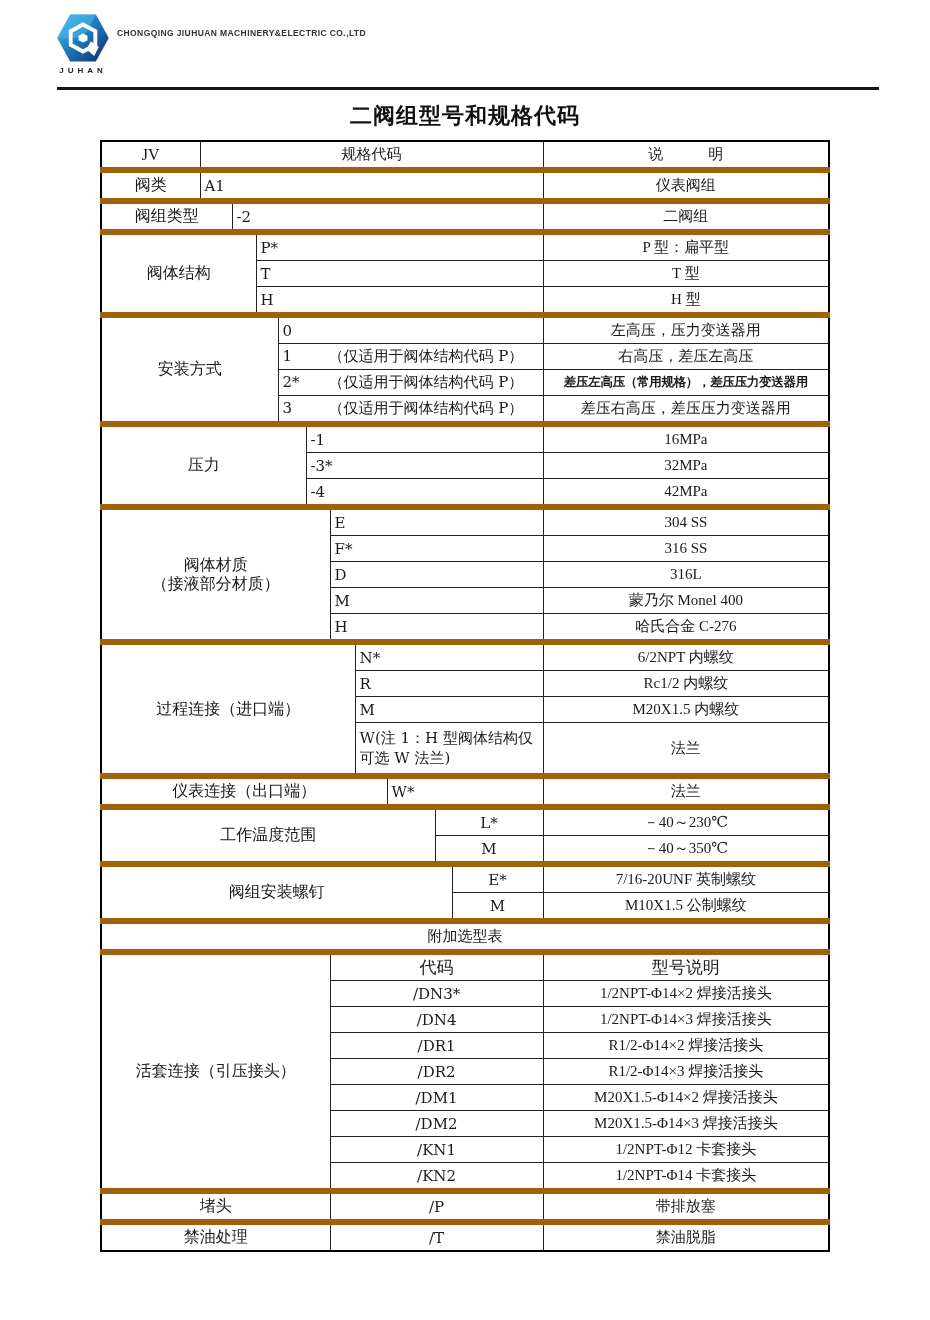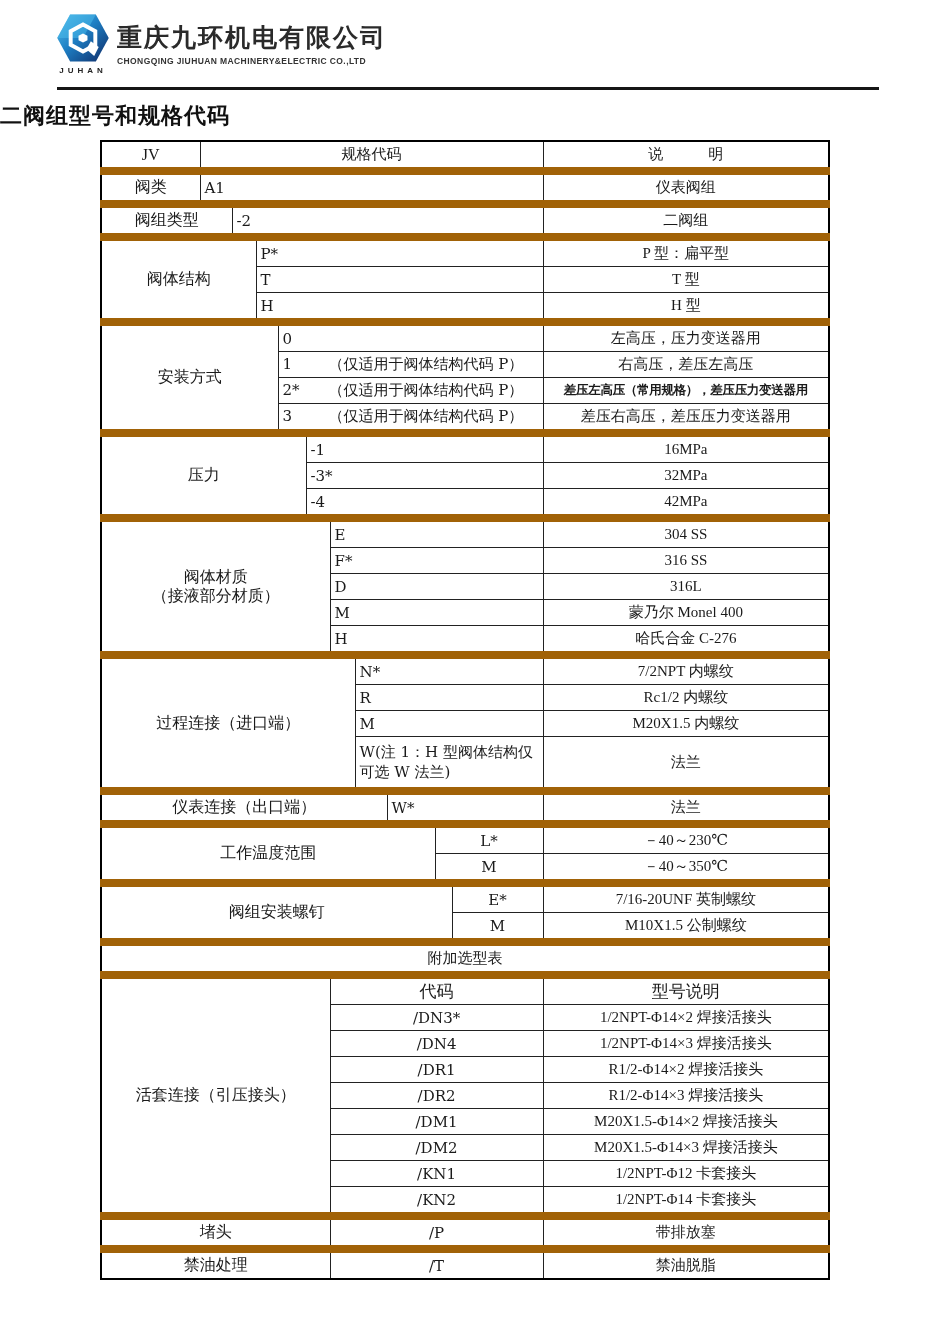--- a/index.html
+++ b/index.html
@@ -13,28 +13,28 @@
   .logo-wrap{position:absolute;left:52px;top:12px;width:62px;text-align:center;}
   .logo-wrap svg{display:block;margin:0 auto;}
   .brand-word{font-family:"Liberation Sans",sans-serif;font-size:8px;letter-spacing:4px;
     color:#222;margin-top:2px;font-weight:700;}
   .co-block{position:absolute;left:117px;top:24px;}
   .co-cn{font-size:25px;font-weight:700;color:#2a2a2a;letter-spacing:2px;line-height:1.1;}
   .co-en{font-family:"Liberation Sans",sans-serif;font-size:8.5px;font-weight:700;
     color:#333;letter-spacing:.4px;margin-top:4px;}
   .rule{position:absolute;left:57px;top:87px;width:822px;height:2.5px;background:#161616;}
   
-  .title{width:930px;font-size:22px;font-weight:700;
+  .title{width:930px;text-align:center;font-size:22px;font-weight:700;
     letter-spacing:1px;margin-top:11px;color:#111;}
   
   table.spec{border-collapse:collapse;table-layout:fixed;width:728px;
     margin:9px 0 0 100px;border:2px solid #000;}
   td{border:1px solid #222;height:25px;padding:0 4px;overflow:hidden;
     white-space:nowrap;font-size:15px;vertical-align:middle;}
-  tr.gsep td{border-top:8px solid #a16207;margin-left:43px;}
+  tr.gsep td{border-top:6px solid #a16207;margin-left:43px;}
   td.lbl{text-align:center;font-size:16px;}
   td.lbl .l2{display:block;line-height:1.15;}
   td.code{text-align:left;font-family:"DejaVu Serif",serif;}
   td.code .c{display:inline-block;min-width:46px;}
   td.code .n{font-size:15px;}
   td.ctr{text-align:center;padding-left:4px;}
   td.desc{text-align:center;}
   td.desc.bold2{font-family:"Liberation Sans",sans-serif;font-weight:700;
     font-size:12.5px;letter-spacing:-.3px;text-align:center;}
   tr.tall td{height:50px;}
@@ -57,21 +57,20 @@
       </defs>
       <polygon points="27,4 73,4 96,46 73,88 27,88 4,46" fill="url(#hexg)"></polygon>
       <polygon points="27,4 73,4 50,46 4,46" fill="#49b8ea" opacity="0.55"></polygon>
       <polygon points="50,22 72,34 72,58 50,70 28,58 28,34" fill="none" stroke="#ffffff" stroke-width="7"></polygon>
       <polygon points="64,52 78,62 70,78 56,66" fill="#ffffff"></polygon>
       <polygon points="50,38 58,42 58,50 50,54 42,50 42,42" fill="#ffffff"></polygon>
     </svg>
     <div class="brand-word">JUHAN</div>
   </div>
   <div class="co-block">
-    <div class="co-cn">重庆九环机电有限公司</div>
     <div class="co-en">CHONGQING JIUHUAN MACHINERY&amp;ELECTRIC CO.,LTD</div>
   </div>
   <div class="rule"></div>
 </div>
 
 <div class="title">二阀组型号和规格代码</div>
 
 <table class="spec">
   <colgroup>
     <col style="width:99px">
@@ -174,21 +173,21 @@
     <td class="desc">蒙乃尔 Monel 400</td>
   </tr>
   <tr>
     <td class="code" colspan="5">H</td>
     <td class="desc">哈氏合金 C-276</td>
   </tr>
 
   <tr class="gsep">
     <td class="lbl" colspan="7" rowspan="4">过程连接（进口端）</td>
     <td class="code" colspan="4">N*</td>
-    <td class="desc">7/2NPT 内螺纹</td>
+    <td class="desc">6/2NPT 内螺纹</td>
   </tr>
   <tr>
     <td class="code" colspan="4">R</td>
     <td class="desc">Rc1/2 内螺纹</td>
   </tr>
   <tr>
     <td class="code" colspan="4">M</td>
     <td class="desc">M20X1.5 内螺纹</td>
   </tr>
   <tr class="tall">

